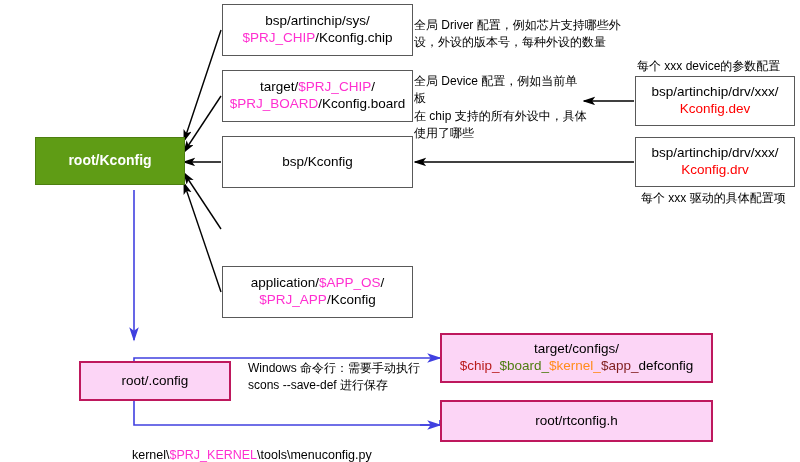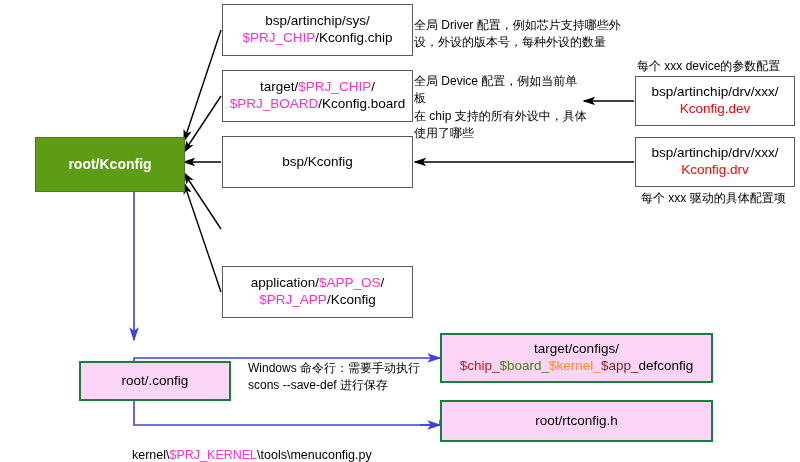--- a/index.html
+++ b/index.html
@@ -11,21 +11,21 @@
   #canvas{position:absolute;left:0;top:0;width:800px;height:462px;}
   svg.edges{position:absolute;left:0;top:0;width:800px;height:462px;pointer-events:none;}
 
   .node{
     position:absolute;box-sizing:border-box;
     display:flex;align-items:center;justify-content:center;
     text-align:center;line-height:1.25;
   }
   .node-white{background:#ffffff;border:1.5px solid #595959;color:#000;font-size:13.5px;}
   .node-green{background:#5f9c15;border:1.5px solid #4d7f10;color:#ffffff;font-weight:bold;font-size:14px;}
-  .node-pink{background:#fcd5f6;border:2px solid #15803d;color:#000;font-size:13.5px;}
+  .node-pink{background:#fcd5f6;border:2px solid #be185d;color:#000;font-size:13.5px;}
 
   .note{
     position:absolute;color:#000;font-size:12px;line-height:1.45;
     white-space:pre-line;text-align:left;
   }
 
   .var{color:#ff2fd0;}
   .red{color:#ff0000;}
   .blue{color:#b91c1c;}
   .lav{color:#4d7c0f;}
@@ -62,21 +62,21 @@
     <line x1="634" y1="162" x2="415" y2="162" stroke="#000" stroke-width="1.4" marker-end="url(#ahB)"></line>
 
     <polyline points="134,190 134,340" fill="none" stroke="#4040e0" stroke-width="1.6" marker-end="url(#ahU)"></polyline>
 
     <polyline points="134,370 134,358 440,358" fill="none" stroke="#4040e0" stroke-width="1.6" marker-end="url(#ahU)"></polyline>
 
     <polyline points="134,392 134,425 440,425 440,420" fill="none" stroke="#4040e0" stroke-width="1.6"></polyline>
     <polyline points="420,425 440,425" fill="none" stroke="#4040e0" stroke-width="1.6" marker-end="url(#ahU)"></polyline>
   </svg>
 
-  <div class="node node-green" style="left:35px;top:137px;width:150px;height:55px;">
+  <div class="node node-green" style="left:35px;top:137px;width:150px;height:48px;">
     <span>root/Kconfig</span>
   </div>
 
   <div class="node node-white" style="left:222px;top:70px;width:191px;height:52px;">
     <span>
       <span>target/</span><span class="var">$PRJ_CHIP</span><span>/</span><br>
       <span class="var">$PRJ_BOARD</span><span>/Kconfig.board</span>
     </span>
   </div>
 

